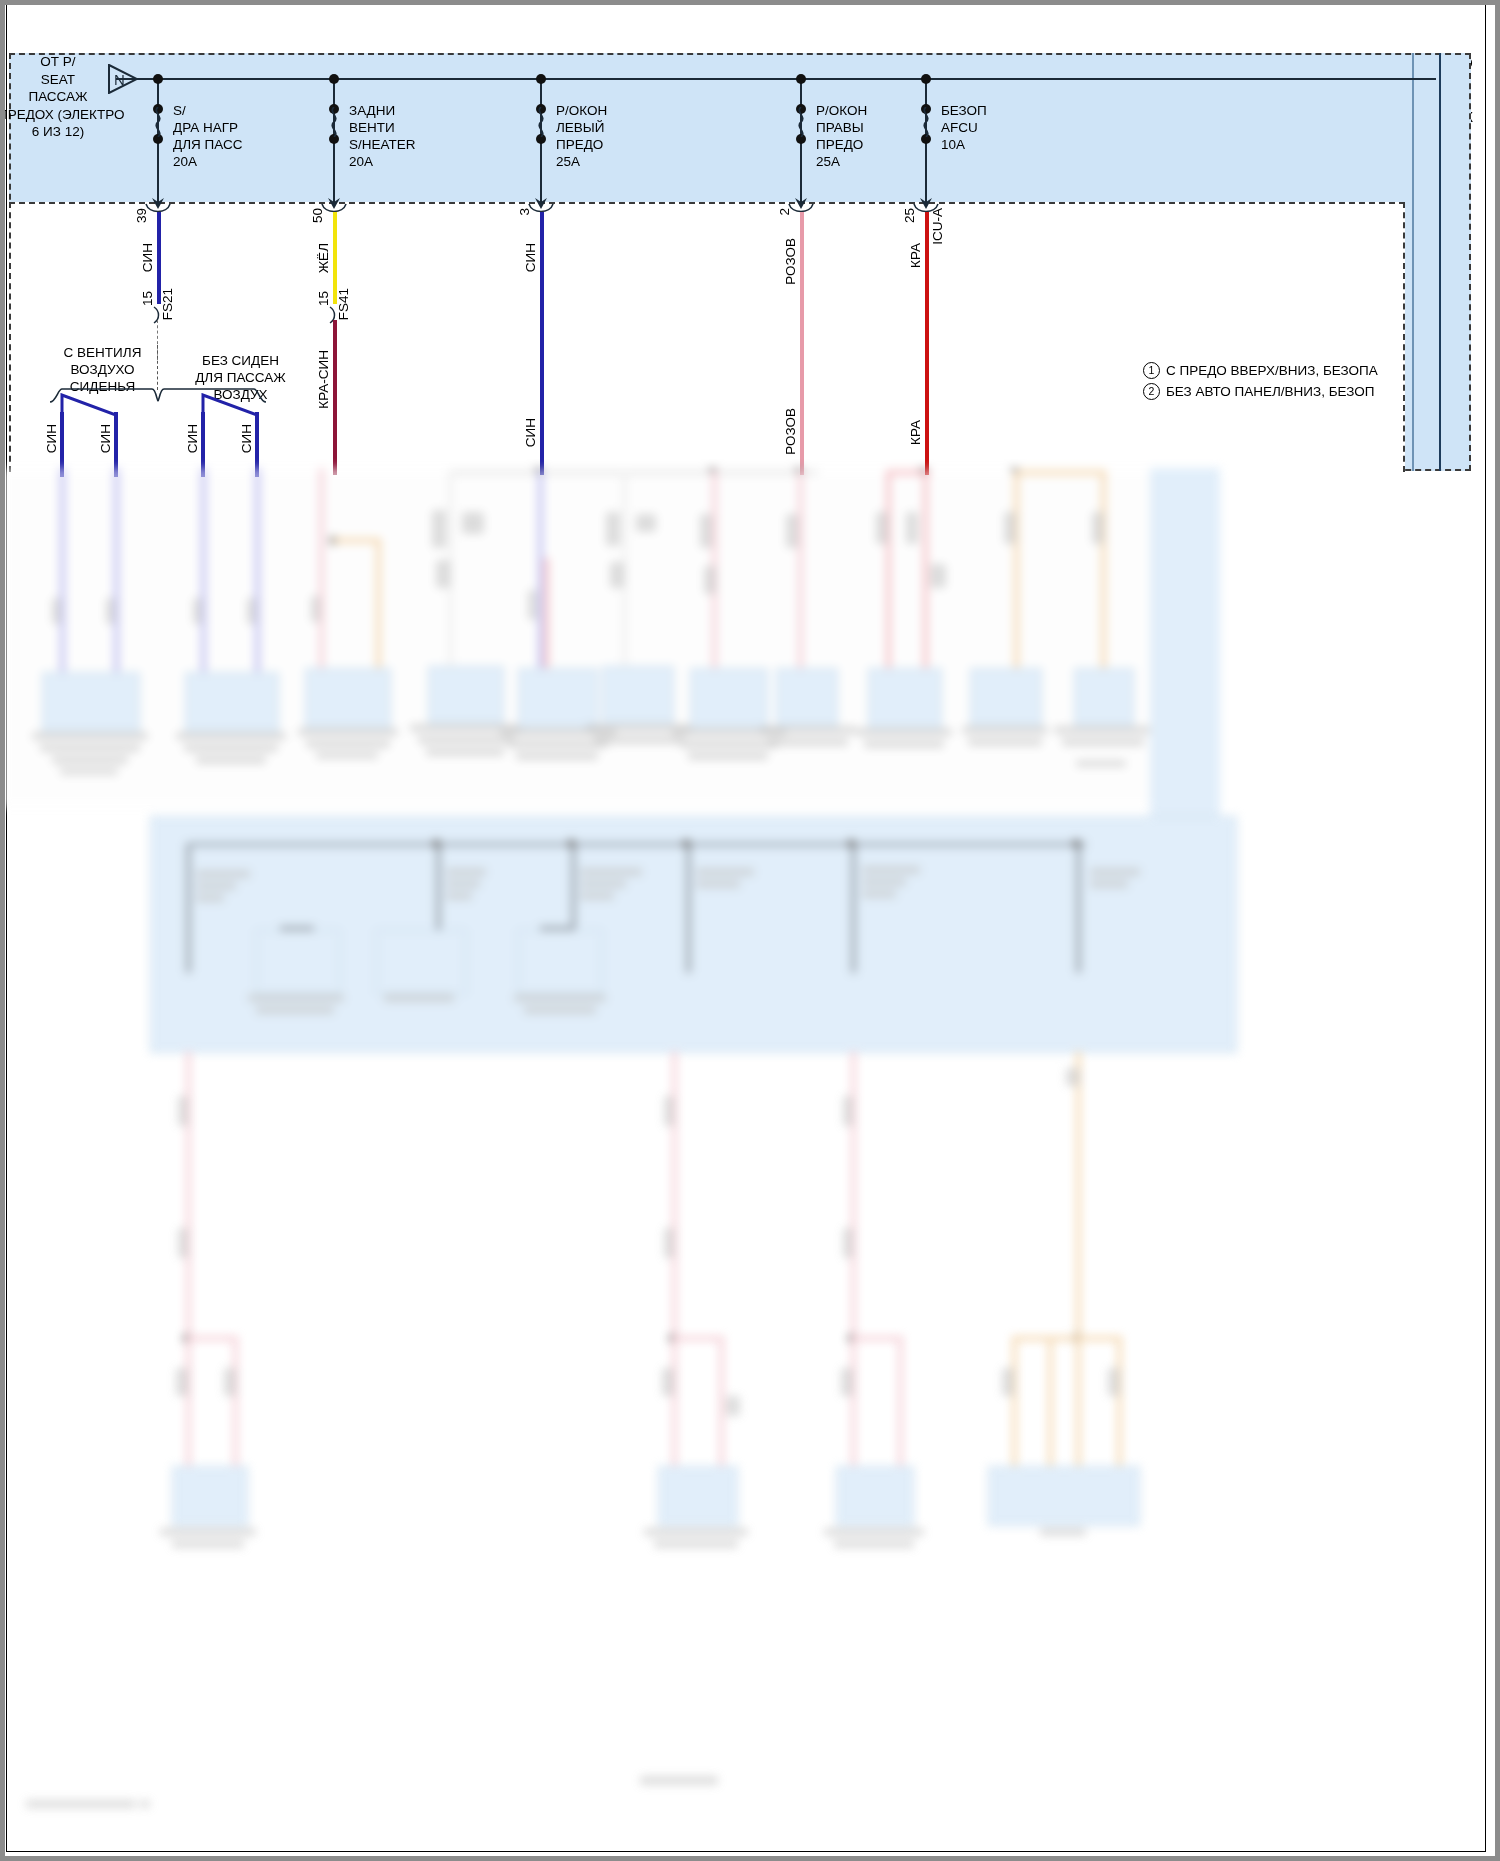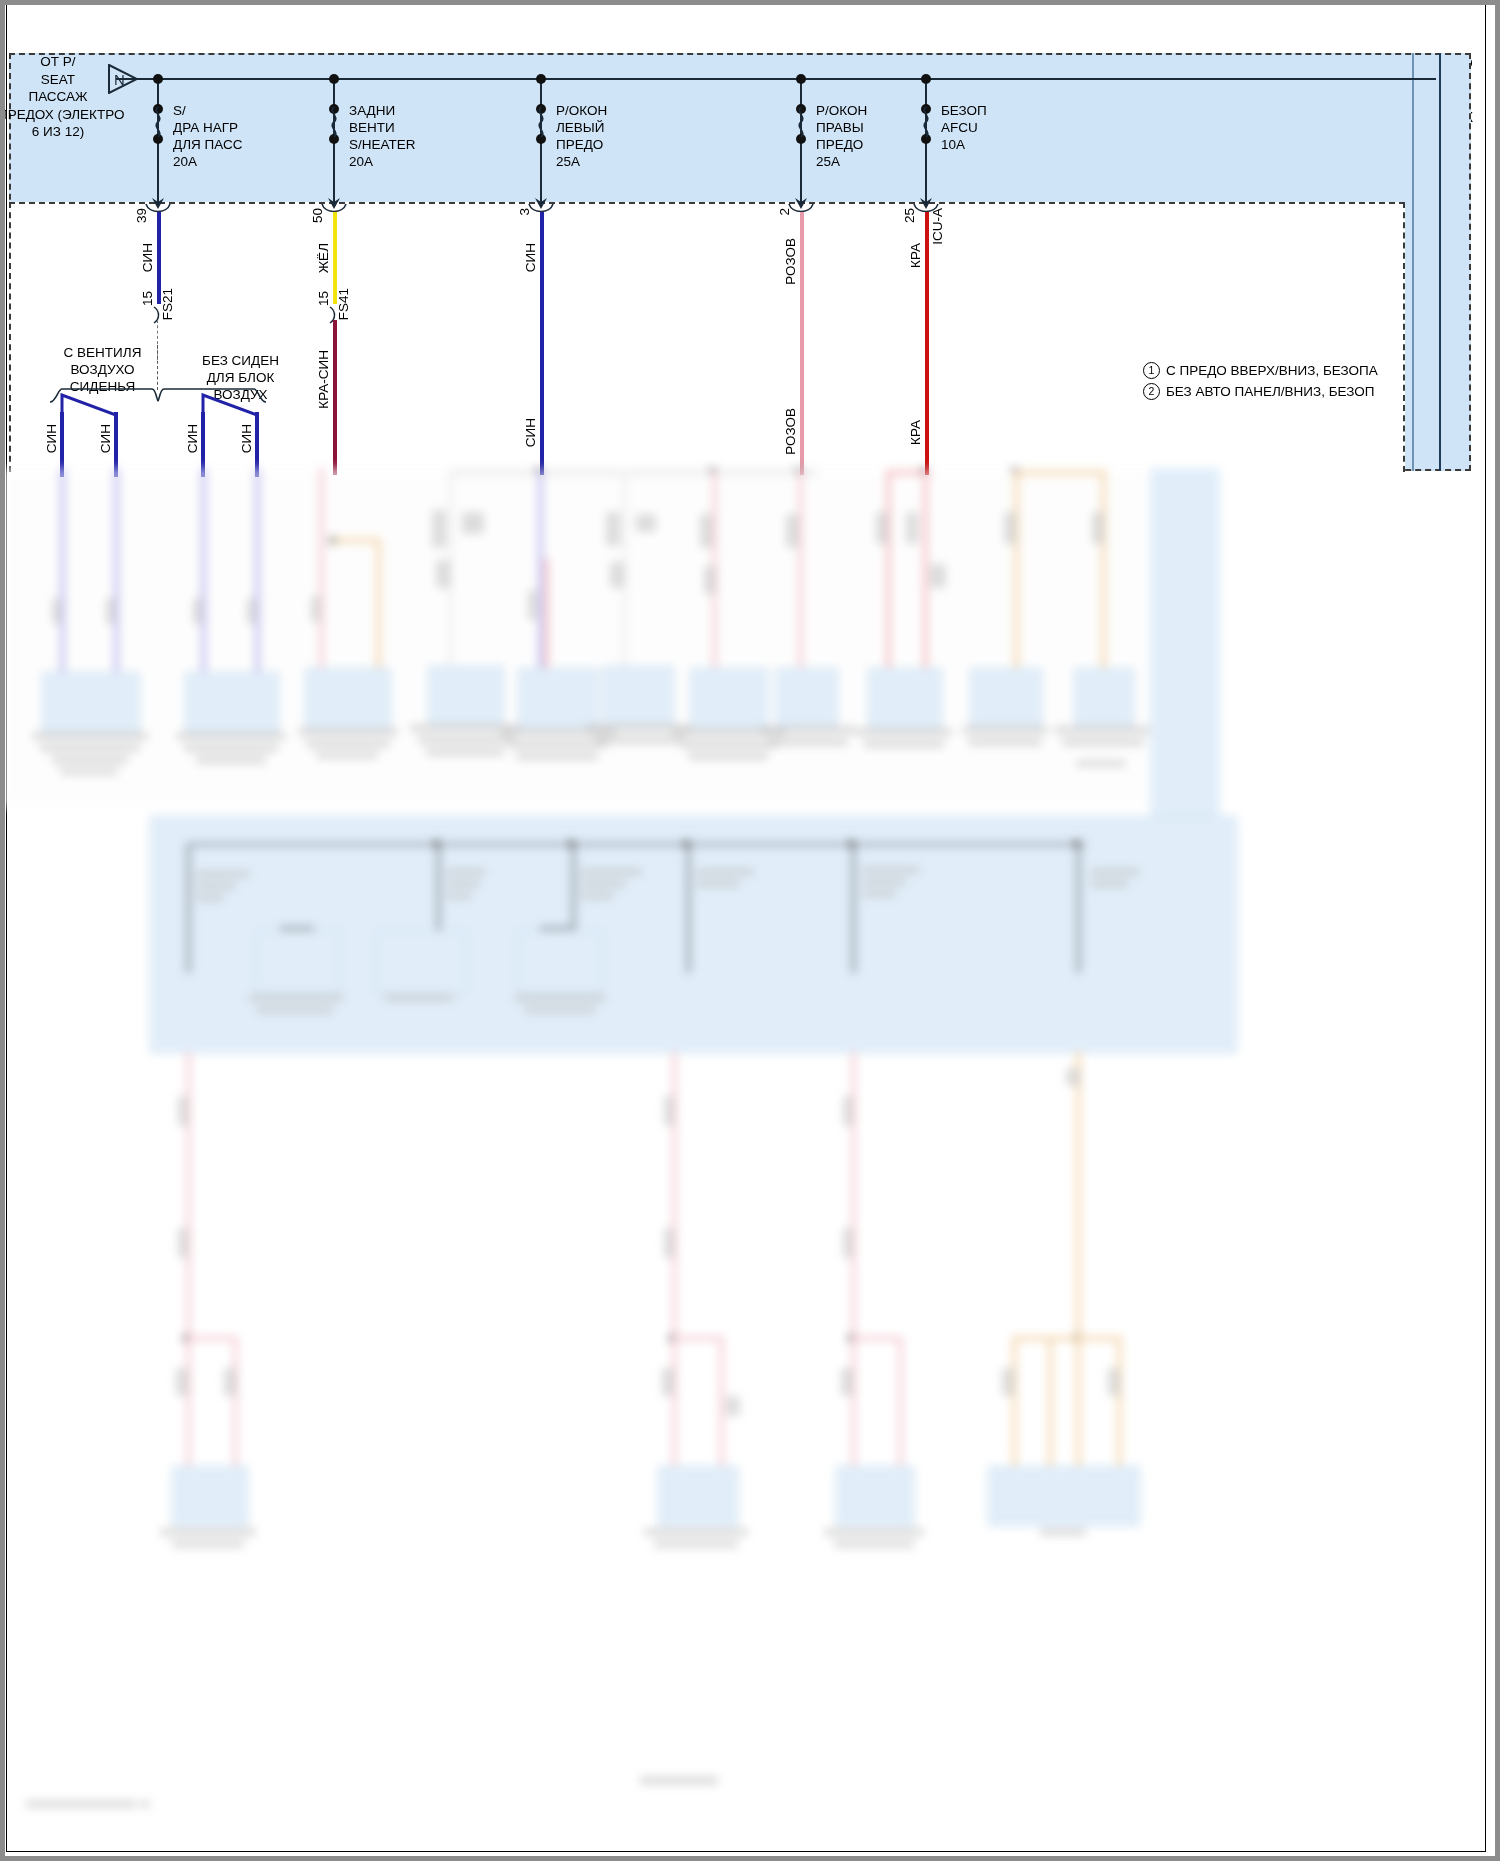--- a/index.html
+++ b/index.html
@@ -252,21 +252,21 @@
     <div class="row">
       <span class="circnum">2</span>
       <span>БЕЗ АВТО ПАНЕЛ/ВНИЗ, БЕЗОП</span>
     </div>
   </div>
 
   <div class="optlbl" style="left:30px;top:344px;width:145px">С ВЕНТИЛЯ
 ВОЗДУХО
 СИДЕНЬЯ</div>
   <div class="optlbl" style="left:168px;top:352px;width:145px">БЕЗ СИДЕН
-ДЛЯ БЛОК
+ДЛЯ ПАССАЖ
 ВОЗДУХ</div>
   <div class="divider" style="left:157px;top:345px;height:45px"></div>
   <svg style="position:absolute;left:48px;top:387px;width:220px;height:16px" viewBox="0 0 220 16">
     <path d="M2,15 C8,15 10,2 14,2 L104,2 C108,2 109,14 110,14 C111,14 112,2 116,2 L206,2 C210,2 212,15 218,15" fill="none" stroke="#1b2a38" stroke-width="1.6"></path>
   </svg>
 
   <svg style="position:absolute;left:60px;top:393px;width:60px;height:26px" viewBox="0 0 60 26">
     <path d="M2,24 L2,2 L56,22 L56,24" fill="none" stroke="#2222a8" stroke-width="3"></path>
   </svg>
   <div class="wire" style="left:60px;top:412px;height:65px;background:#2222a8"></div>

